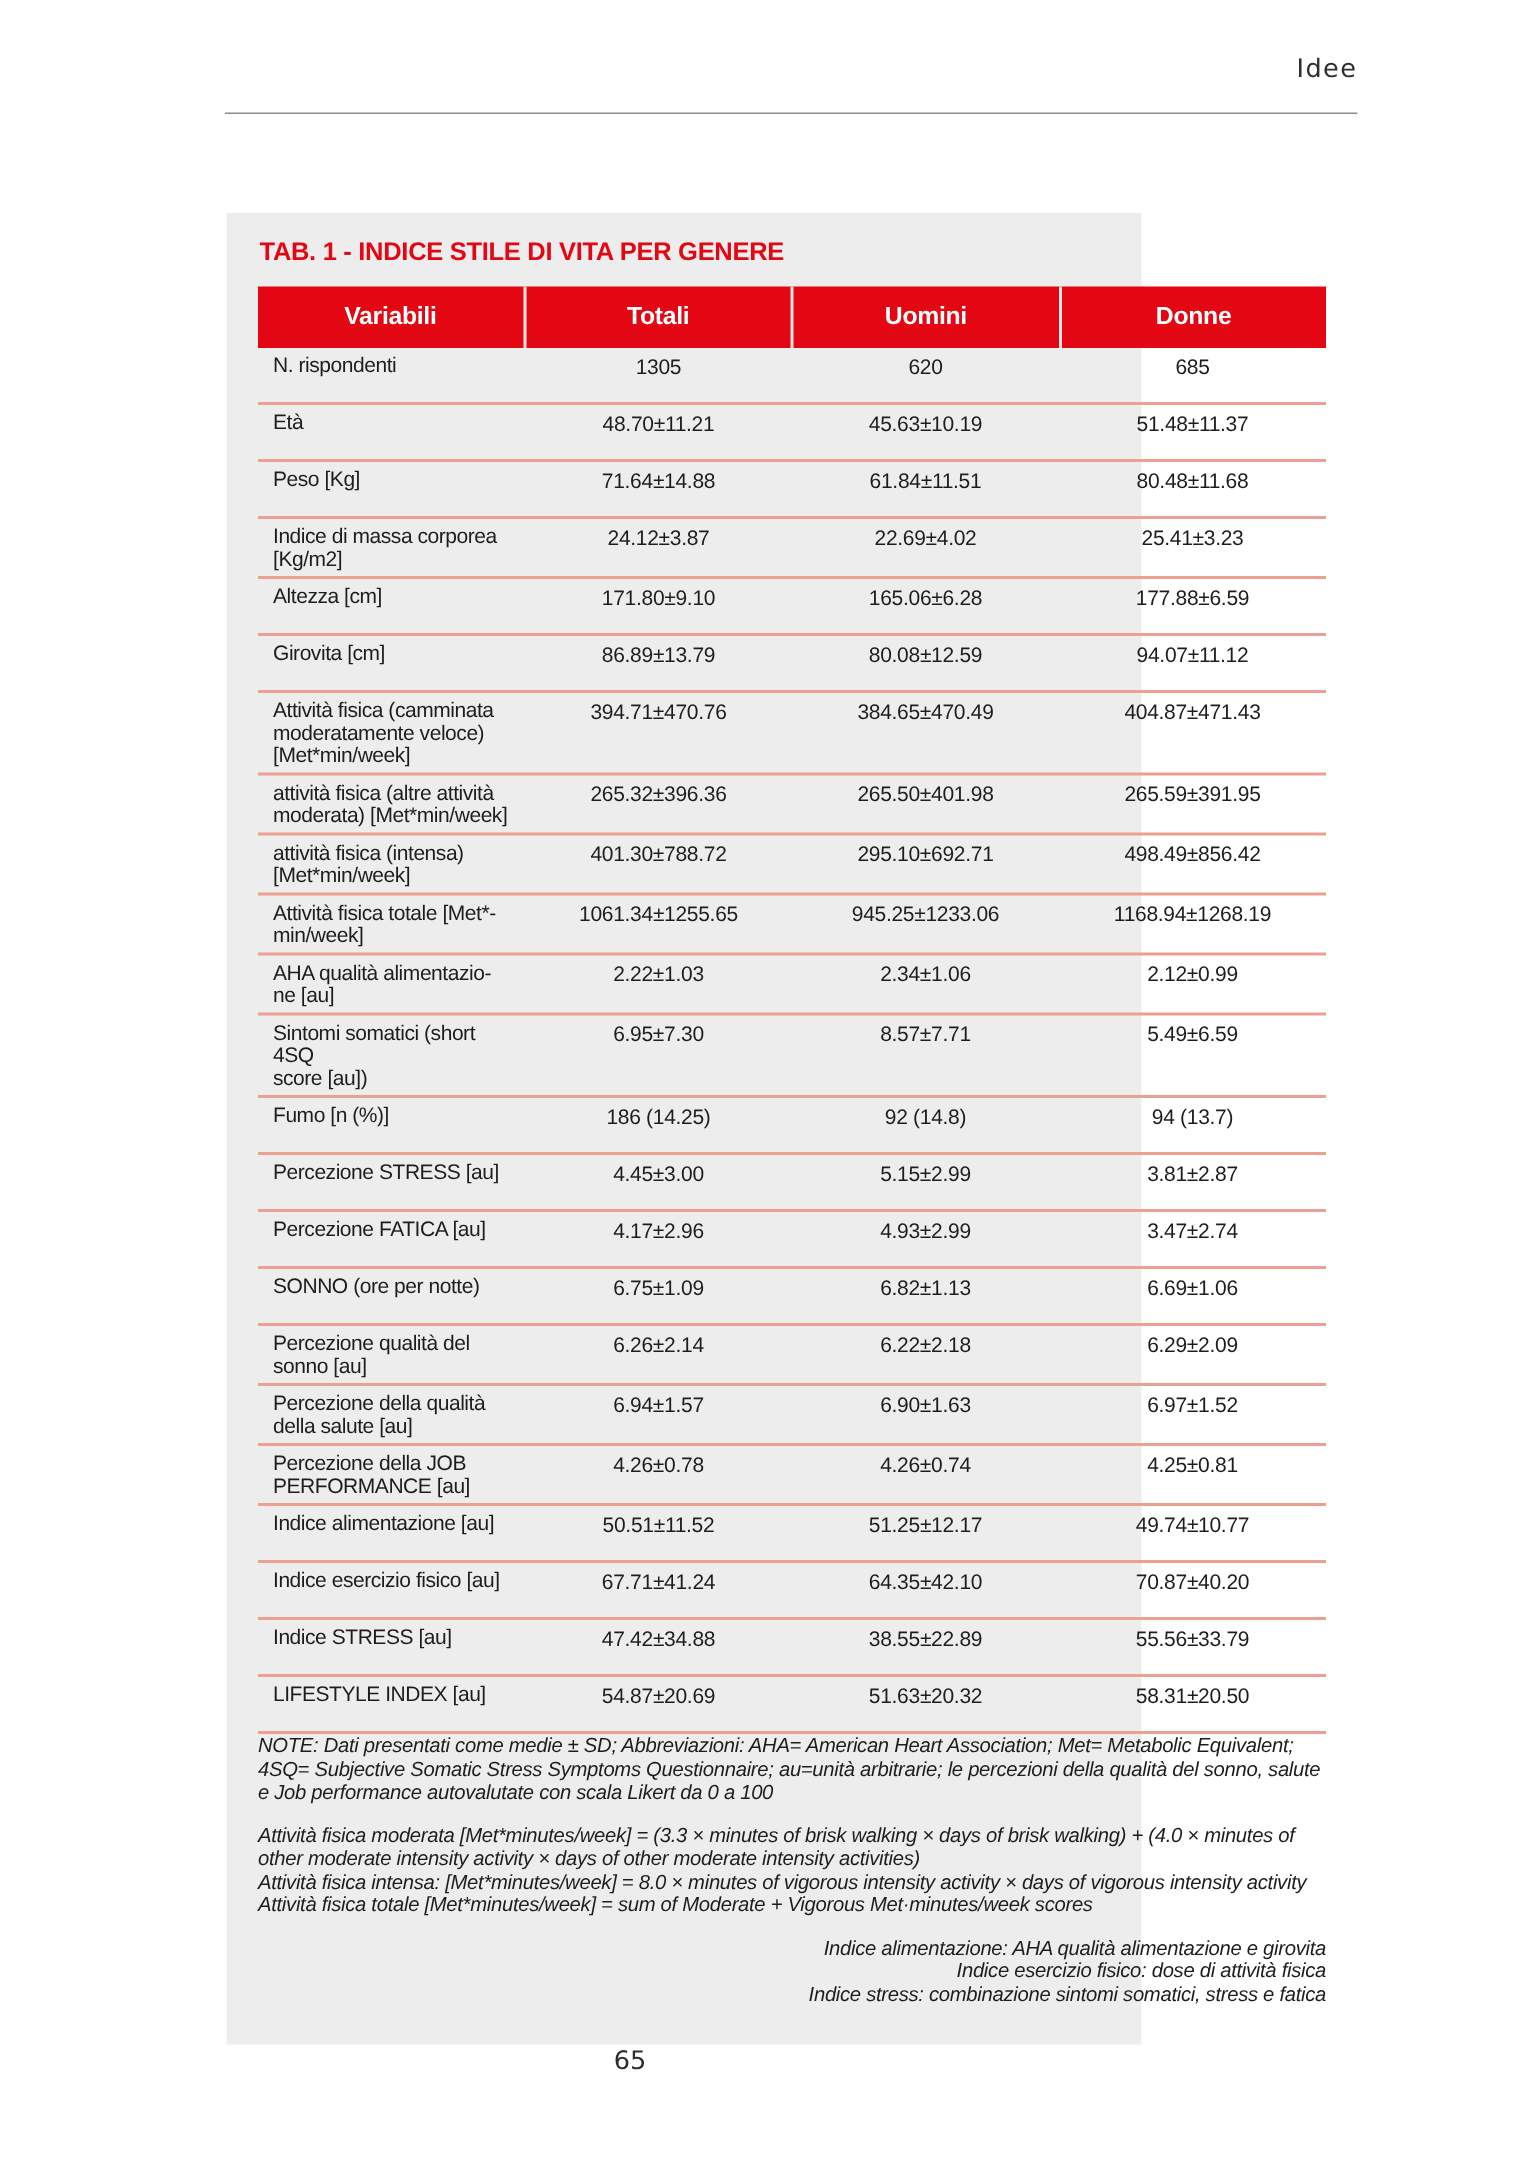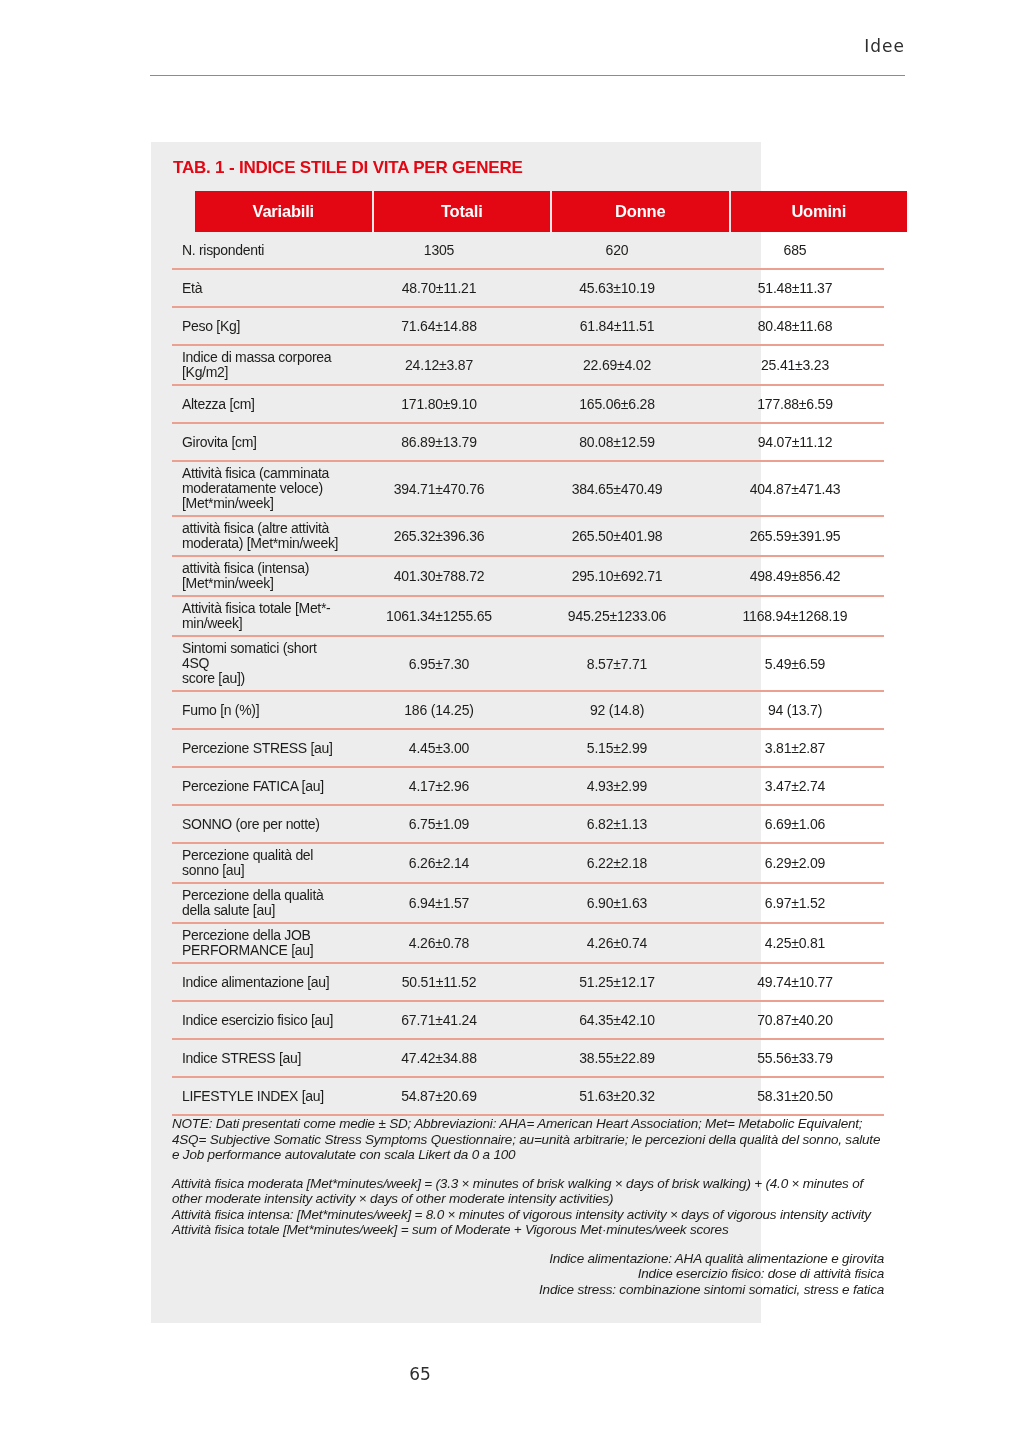--- a/index.html
+++ b/index.html
@@ -25,30 +25,30 @@
   }
   .table-panel{
     position:absolute;left:151px;top:142px;width:610px;
     background:var(--panel-bg);padding:16px 21px 26px 21px;
   }
   .table-title{
     font-size:17px;font-weight:bold;color:var(--accent-red);
     letter-spacing:-0.2px;margin:0 0 13px 1px;
   }
   .t-header{
-    display:flex;background:var(--accent-red);height:41px;width:712px;margin-left:23px;
+    display:flex;background:var(--accent-red);height:41px;width:712px;
   }
   .t-header .t-hcell{
     flex:1 1 0;display:flex;align-items:center;justify-content:center;
     color:#ffffff;font-weight:bold;font-size:16.5px;letter-spacing:-0.2px;
   }
   .t-header .t-hcell + .t-hcell{border-left:2px solid rgba(255,255,255,0.9);}
   .t-body{width:712px;}
   .t-row{
-    display:flex;align-items:center;min-height:38px;
+    display:flex;min-height:38px;
     border-bottom:2px solid var(--row-divider);padding:4px 0;
   }
   .t-cell-label{
     width:178px;padding-left:10px;padding-right:8px;
     font-size:14px;line-height:15px;letter-spacing:-0.3px;
     white-space:pre-line;
   }
   .t-cell-val{
     width:178px;text-align:center;font-size:14px;letter-spacing:-0.2px;
   }
@@ -68,22 +68,22 @@
 
 <div class="page-header-label">Idee</div>
 <div class="header-rule"></div>
 
 <div class="table-panel">
   <h2 class="table-title">TAB. 1 - INDICE STILE DI VITA PER GENERE</h2>
 
   <div class="t-header">
     <div class="t-hcell">Variabili</div>
     <div class="t-hcell">Totali</div>
+    <div class="t-hcell">Uomini</div>
     <div class="t-hcell">Donne</div>
-    <div class="t-hcell">Uomini</div>
   </div>
 
   <div class="t-body">
   <div class="t-row">
     <div class="t-cell-label">N. rispondenti</div>
     <div class="t-cell-val">1305</div>
     <div class="t-cell-val">620</div>
     <div class="t-cell-val">685</div>
   </div>
 
@@ -149,20 +149,27 @@
   </div>
 
   <div class="t-row">
     <div class="t-cell-label">Attività fisica totale [Met*-
 min/week]</div>
     <div class="t-cell-val">1061.34±1255.65</div>
     <div class="t-cell-val">945.25±1233.06</div>
     <div class="t-cell-val">1168.94±1268.19</div>
   </div>
 
+  <div class="t-row">
+    <div class="t-cell-label">AHA qualità alimentazio-
+ne [au]</div>
+    <div class="t-cell-val">2.22±1.03</div>
+    <div class="t-cell-val">2.34±1.06</div>
+    <div class="t-cell-val">2.12±0.99</div>
+  </div>
 
   <div class="t-row">
     <div class="t-cell-label">Sintomi somatici (short 4SQ
 score [au])</div>
     <div class="t-cell-val">6.95±7.30</div>
     <div class="t-cell-val">8.57±7.71</div>
     <div class="t-cell-val">5.49±6.59</div>
   </div>
 
   <div class="t-row">

